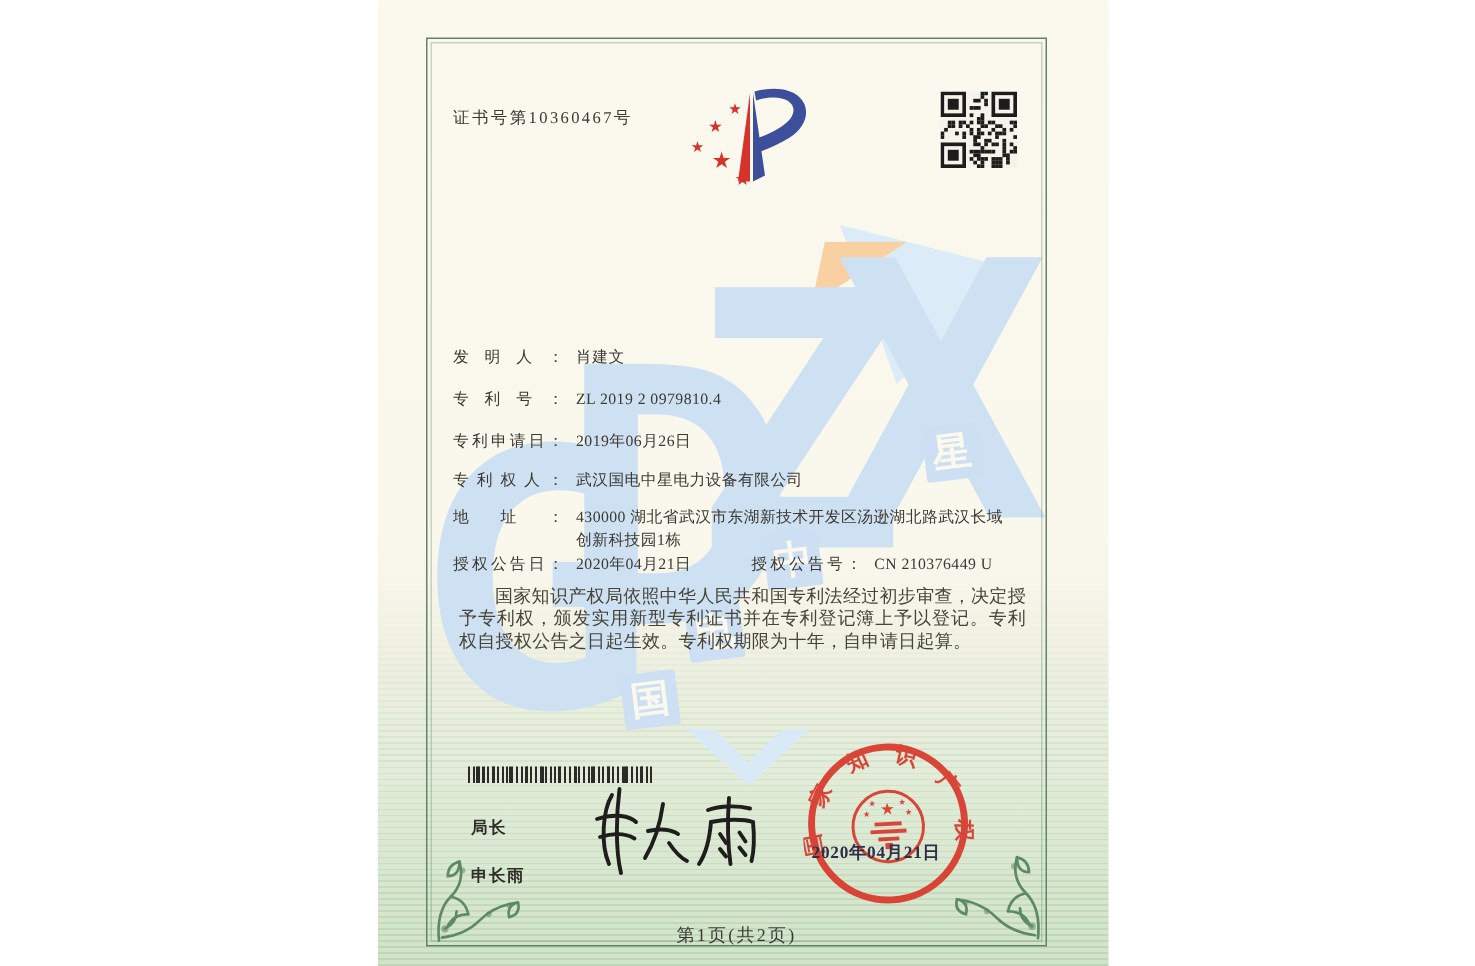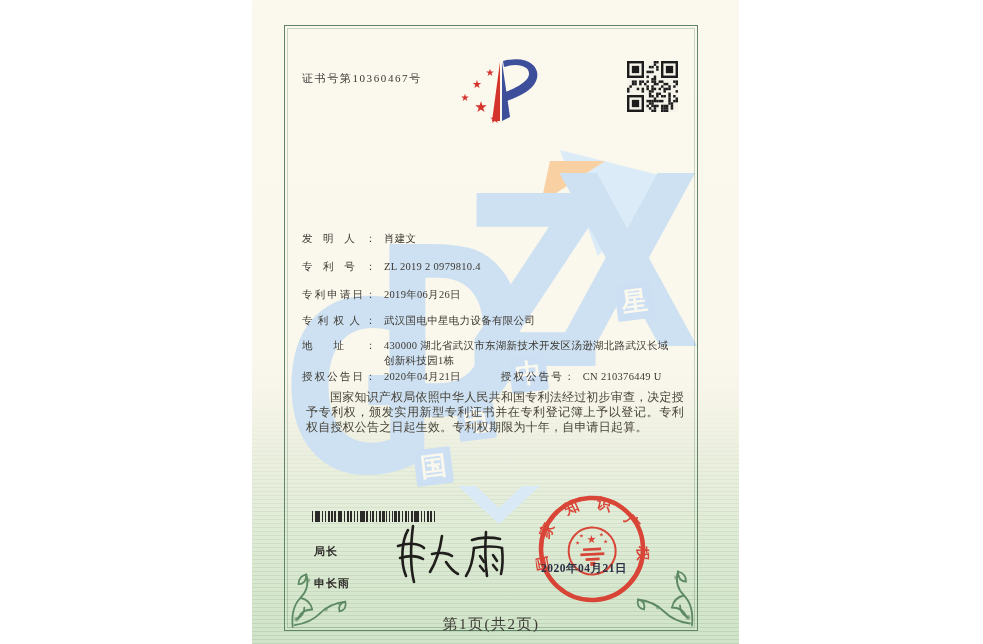--- a/index.html
+++ b/index.html
@@ -76,21 +76,21 @@
     background-color:transparent; }
   .signer { position:absolute; z-index:5; left:62px; font-family:"Liberation Sans","DejaVu Sans",sans-serif;
     font-weight:bold; font-size:11px; color:#2f2d2a; letter-spacing:1px; }
   .signer-title { top:544px; } .signer-name { top:564px;margin-top:12px; }
   .signature { position:absolute; z-index:5; left:128px; top:521px; width:135px; height:64px; }
   .seal { position:absolute; z-index:6; left:283px; top:491px; width:114px; height:114px;
     transform:rotate(-3deg); opacity:.92; }
   .seal-date { position:absolute; z-index:7; left:289px; top:561px; font-size:11.5px; font-weight:bold;
     color:#2d3046; letter-spacing:.5px; white-space:nowrap; }
   .footer { position:absolute; z-index:5; left:32px; width:414px; top:615px; text-align:center;
-    font-size:15px; letter-spacing:1.5px; color:#3c3a35; }
+    font-size:12px; letter-spacing:1.5px; color:#3c3a35; }
 </style>
 </head>
 <body>
 
 <div class="stage">
   <div class="page">
     <div class="tint"></div>
     <div class="waves"></div>
 
     <div class="wm">

